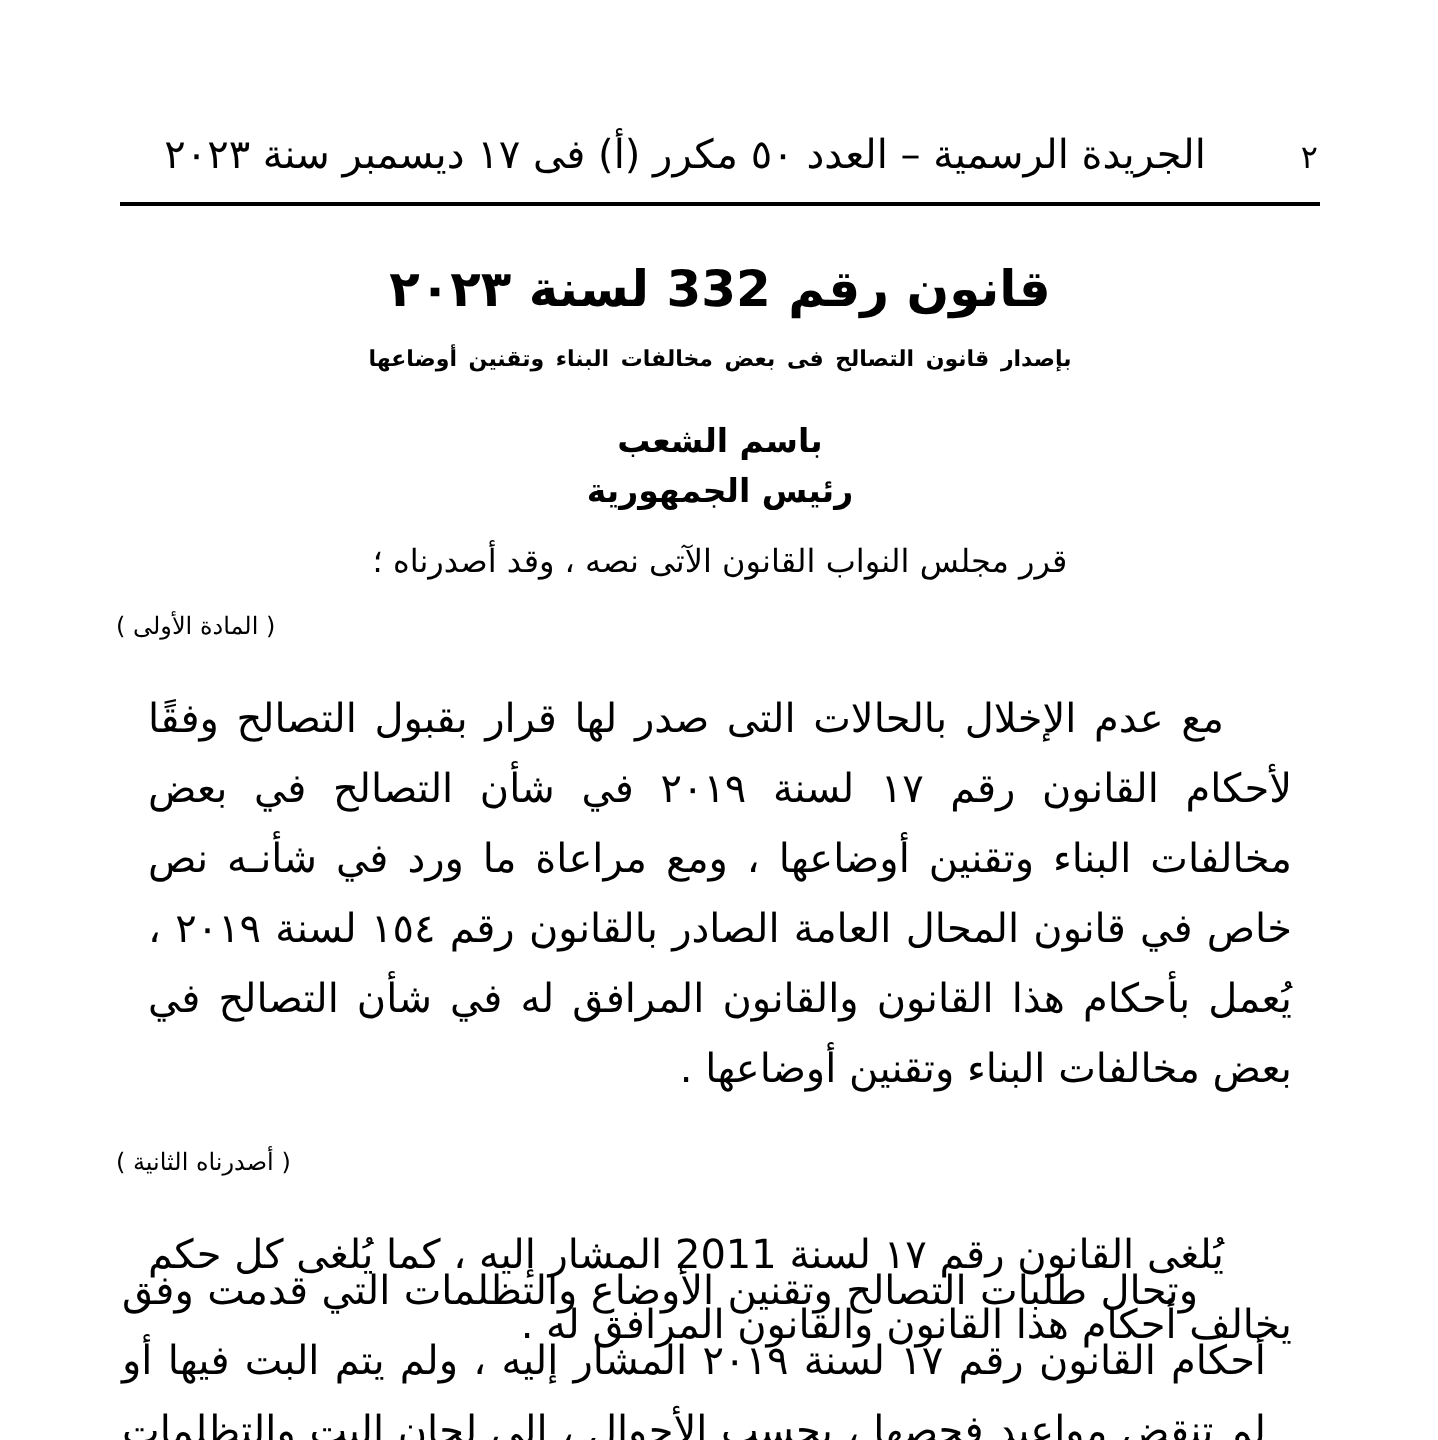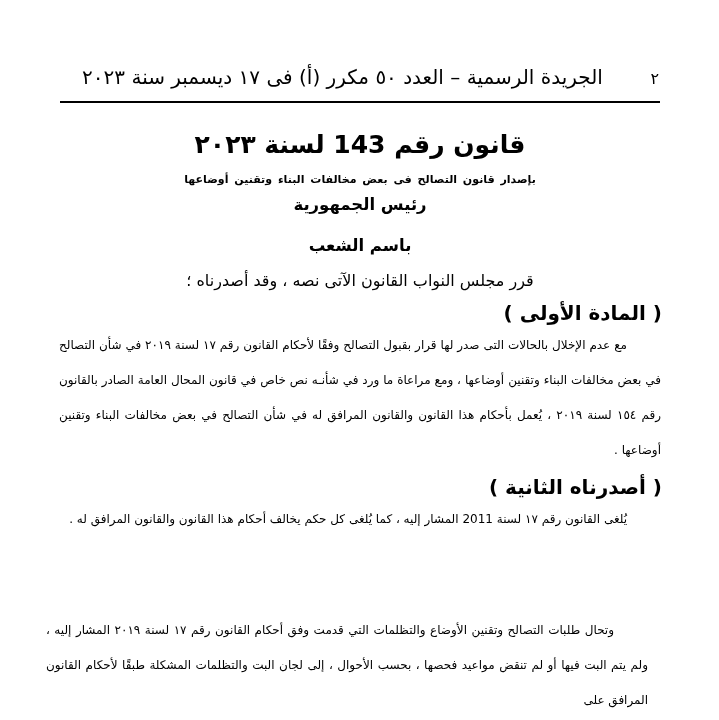--- a/index.html
+++ b/index.html
@@ -93,30 +93,30 @@
   .proclaim.first { margin-top: 16px; }
 
   .intro-line {
     text-align: center;
     font-size: 16px;
     line-height: 26px;
     margin: 10px 0 0 0;
   }
 
   .article-heading {
-    text-align: right;
-    font-weight: bold;
-    font-size: 20px;
+    text-align: left;
+    font-weight: normal;
+    font-size: 12px;
     line-height: 26px;
     margin: 6px 0 2px 0;
   }
 
   p.body {
-    margin: 1px;
-    font-size: 12px;
+    margin: 16px;
+    font-size: 20px;
     line-height: 35px;
     text-align: justify;
     text-justify: inter-word;
     text-indent: 34px;
   }
 
   
   .clip-bottom {
     position: absolute;
     top: 612px;
@@ -133,27 +133,27 @@
 <div class="page">
 
   <div class="header">
     <span class="header-pageno">٢</span>
     <span class="header-title">الجريدة الرسمية – العدد ٥٠ مكرر (أ)  فى ١٧ ديسمبر سنة ٢٠٢٣</span>
   </div>
   <div class="header-rule"></div>
 
   <div class="content">
 
-    <h1 class="doc-title">قانون رقم 143 لسنة ٢٠٢٣</h1>
+    <h1 class="doc-title">قانون رقم 332 لسنة ٢٠٢٣</h1>
 
     <h2 class="doc-subtitle">بإصدار قانون التصالح فى بعض مخالفات البناء وتقنين أوضاعها</h2>
 
+    <div class="proclaim first">باسم الشعب</div>
+
     <div class="proclaim">رئيس الجمهورية</div>
-
-    <div class="proclaim first">باسم الشعب</div>
 
     <div class="intro-line">قرر مجلس النواب القانون الآتى نصه ، وقد أصدرناه ؛</div>
 
     <div class="article-heading">( المادة الأولى )</div>
 
     <p class="body">مع عدم الإخلال بالحالات التى صدر لها قرار بقبول التصالح وفقًا لأحكام القانون رقم ١٧ لسنة ٢٠١٩ في شأن التصالح في بعض مخالفات البناء وتقنين أوضاعها ، ومع مراعاة ما ورد في شأنـه نص خاص في قانون المحال العامة الصادر بالقانون رقم ١٥٤ لسنة ٢٠١٩ ، يُعمل بأحكام هذا القانون والقانون المرافق له في شأن التصالح في بعض مخالفات البناء وتقنين أوضاعها .</p>
 
     <div class="article-heading">( أصدرناه الثانية )</div>
 
     <p class="body">يُلغى القانون رقم ١٧ لسنة 2011 المشار إليه ، كما يُلغى كل حكم يخالف أحكام هذا القانون والقانون المرافق له .</p>

